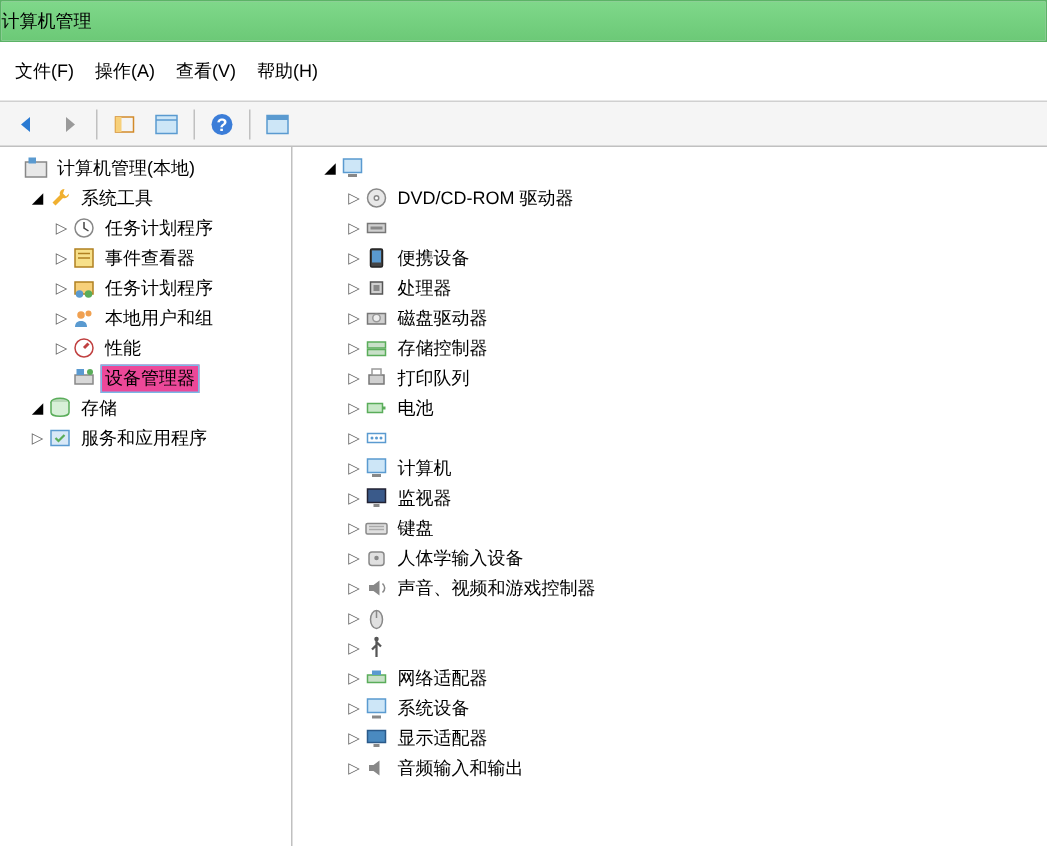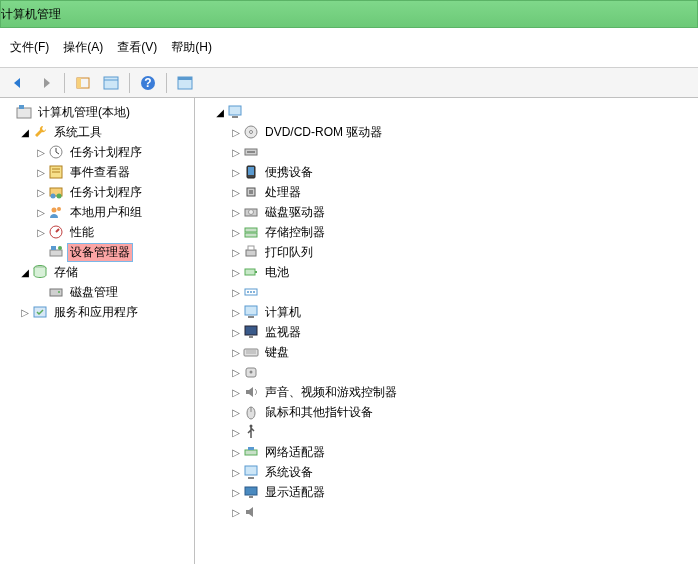--- a/index.html
+++ b/index.html
@@ -12,21 +12,21 @@
 .tb-sep { width: 1px; height: 20px; background: #c0c0c0; margin: 0 2px; }
 .body { display: flex; height: calc(564px - 28px - 22px - 30px); }
 .left-pane { width: 195px; border-right: 1px solid #c0c0c0; padding-top: 4px; overflow: auto; }
 .right-pane { flex: 1; padding-top: 4px; overflow: auto; }
 .tree-row { display: flex; align-items: center; height: 20px; white-space: nowrap; cursor: default; }
 .arrow { width: 14px; height: 14px; display: flex; align-items: center; justify-content: center; color: #666; font-size: 10px; }
 .arrow.open { color: #000; }
 .arrow.empty { visibility: hidden; }
 .ico { width: 16px; height: 16px; margin-right: 3px; display: flex; align-items: center; justify-content: center; }
 .label { padding: 1px 3px; }
-.label.selected { background: #fca5a5; border: 1px solid #7ab8e8; padding: 0 2px; }
+.label.selected { background: #ec4899; border: 1px solid #7ab8e8; padding: 0 2px; }
 
 .ind0 { padding-left: 2px; }
 .ind1 { padding-left: 18px; }
 .ind2 { padding-left: 34px; }
 
 svg { display: block; }
 </style>
 </head>
 <body>
 
@@ -180,30 +180,20 @@
       <span class="arrow open">◢</span>
       <span class="ico">
           <svg width="16" height="16">
             <ellipse cx="8" cy="4" rx="6" ry="2.5" fill="#b8d8b8" stroke="#5aad5a"></ellipse>
             <path d="M2 4v7c0 1.5 2.7 2.5 6 2.5s6-1 6-2.5V4" fill="#d8f0d8" stroke="#5aad5a"></path>
           </svg>
         </span>
       <span class="label">存储</span>
     </div>
 
-    <div class="tree-row ind2">
-      <span class="arrow empty">▷</span>
-      <span class="ico">
-          <svg width="16" height="16">
-            <rect x="2" y="5" width="12" height="7" fill="#d0d0d0" stroke="#777"></rect>
-            <circle cx="11" cy="8" r="1" fill="#5aad5a"></circle>
-          </svg>
-        </span>
-      <span class="label">磁盘管理</span>
-    </div>
 
     <div class="tree-row ind1">
       <span class="arrow">▷</span>
       <span class="ico">
           <svg width="16" height="16">
             <rect x="2" y="3" width="12" height="10" fill="#d8e8f7" stroke="#5a9ad0"></rect>
             <path d="M5 8l2 2 4-4" stroke="#5aad5a" fill="none" stroke-width="1.5"></path>
           </svg>
         </span>
       <span class="label">服务和应用程序</span>
@@ -346,40 +336,40 @@
           <span class="label">键盘</span>
         </div>
         <div class="tree-row ind2">
           <span class="arrow">▷</span>
           <span class="ico">
             <svg width="16" height="16">
               <rect x="3" y="4" width="10" height="9" rx="2" fill="#e0e0e0" stroke="#888"></rect>
               <circle cx="8" cy="8" r="1.5" fill="#888"></circle>
             </svg>
           </span>
+          <span class="label">人体学输入设备</span>
         </div>
         <div class="tree-row ind2">
           <span class="arrow">▷</span>
           <span class="ico">
             <svg width="16" height="16">
               <path d="M3 6v4h3l4 3V3L6 6z" fill="#888"></path>
               <path d="M12 5c2 2 2 4 0 6" stroke="#888" fill="none"></path>
             </svg>
           </span>
           <span class="label">声音、视频和游戏控制器</span>
         </div>
         <div class="tree-row ind2">
           <span class="arrow">▷</span>
           <span class="ico">
             <svg width="16" height="16">
               <ellipse cx="8" cy="9" rx="4" ry="6" fill="#e0e0e0" stroke="#888"></ellipse>
               <line x1="8" y1="3" x2="8" y2="8" stroke="#888"></line>
             </svg>
           </span>
-          <span class="label">鼠标和其他指针设备</span>
         </div>
         <div class="tree-row ind2">
           <span class="arrow">▷</span>
           <span class="ico">
             <svg width="16" height="16">
               <path d="M8 2v12M8 4l3 3M8 6l-3 3" stroke="#555" fill="none" stroke-width="1.5"></path>
               <circle cx="8" cy="2" r="1.5" fill="#555"></circle>
             </svg>
           </span>
         </div>
@@ -413,18 +403,19 @@
           </span>
           <span class="label">显示适配器</span>
         </div>
         <div class="tree-row ind2">
           <span class="arrow">▷</span>
           <span class="ico">
             <svg width="16" height="16">
               <path d="M3 6v4h3l4 3V3L6 6z" fill="#888"></path>
             </svg>
           </span>
+          <span class="label">音频输入和输出</span>
         </div>
       </div>
 
   </div>
 
 </div>
 
 </body></html>

